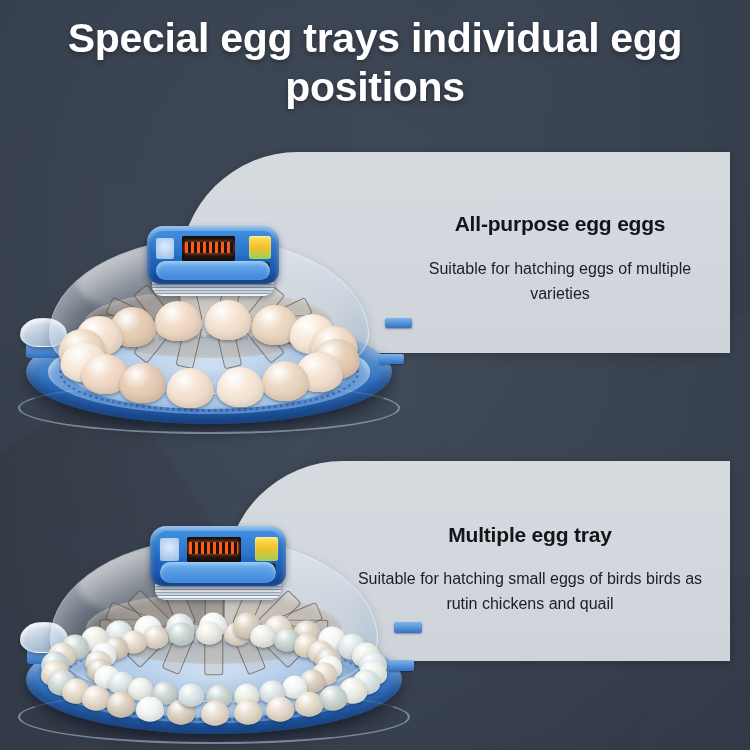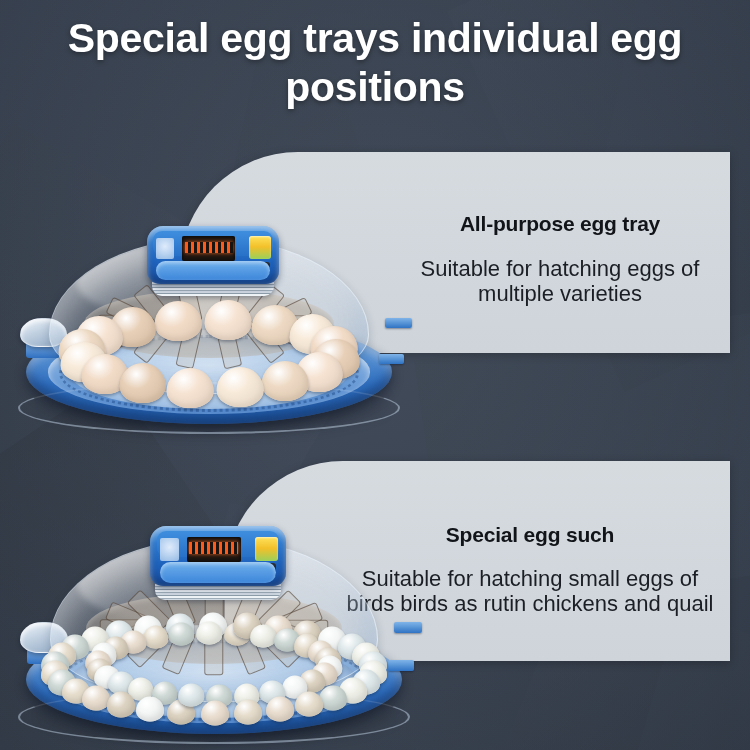--- a/index.html
+++ b/index.html
@@ -86,21 +86,21 @@
     font-size:21px;
     letter-spacing:-0.2px;
   }
   .c1-title { top:60px; }
   .c2-title { top:62px; }
 
   .card-desc {
     position:absolute; left:0; width:100%;
     text-align:center;
     color:#1b1f25;
-    font-size:22px;
+    font-size:16px;
     line-height:25px;
     padding:0 12px;
   }
   .c1-desc { top:104px; }
   .c2-desc { top:105px; }
 
   
   .incubator { position:absolute; z-index:4; }
   .inc-1 { left:14px;  top:230px; width:390px; height:200px; }
   .inc-2 { left:14px;  top:530px; width:400px; height:210px; }
@@ -306,28 +306,28 @@
     <div class="facet f6"></div>
     <div class="facet f7"></div>
     <div class="facet f8"></div>
     <div class="vign"></div>
   </div>
 
   <div class="title">Special egg trays individual egg positions</div>
 
   <div class="card card-1">
     <div class="card-inner c1-inner">
-      <div class="card-title c1-title">All-purpose egg tray</div>
+      <div class="card-title c1-title">All-purpose egg eggs</div>
       <div class="card-desc c1-desc">Suitable for hatching eggs of multiple varieties</div>
     </div>
   </div>
 
   <div class="card card-2">
     <div class="card-inner c2-inner">
-      <div class="card-title c2-title">Special egg such</div>
+      <div class="card-title c2-title">Multiple egg tray</div>
       <div class="card-desc c2-desc">Suitable for hatching small eggs of birds birds as rutin chickens and quail</div>
     </div>
   </div>
 
   <div class="incubator inc-1" id="inc1">
     <div class="inc-shadow"></div>
     <div class="base">
       <div class="base-lip"></div>
       <div class="base-floor"></div>
       <div class="base-dots"></div>

